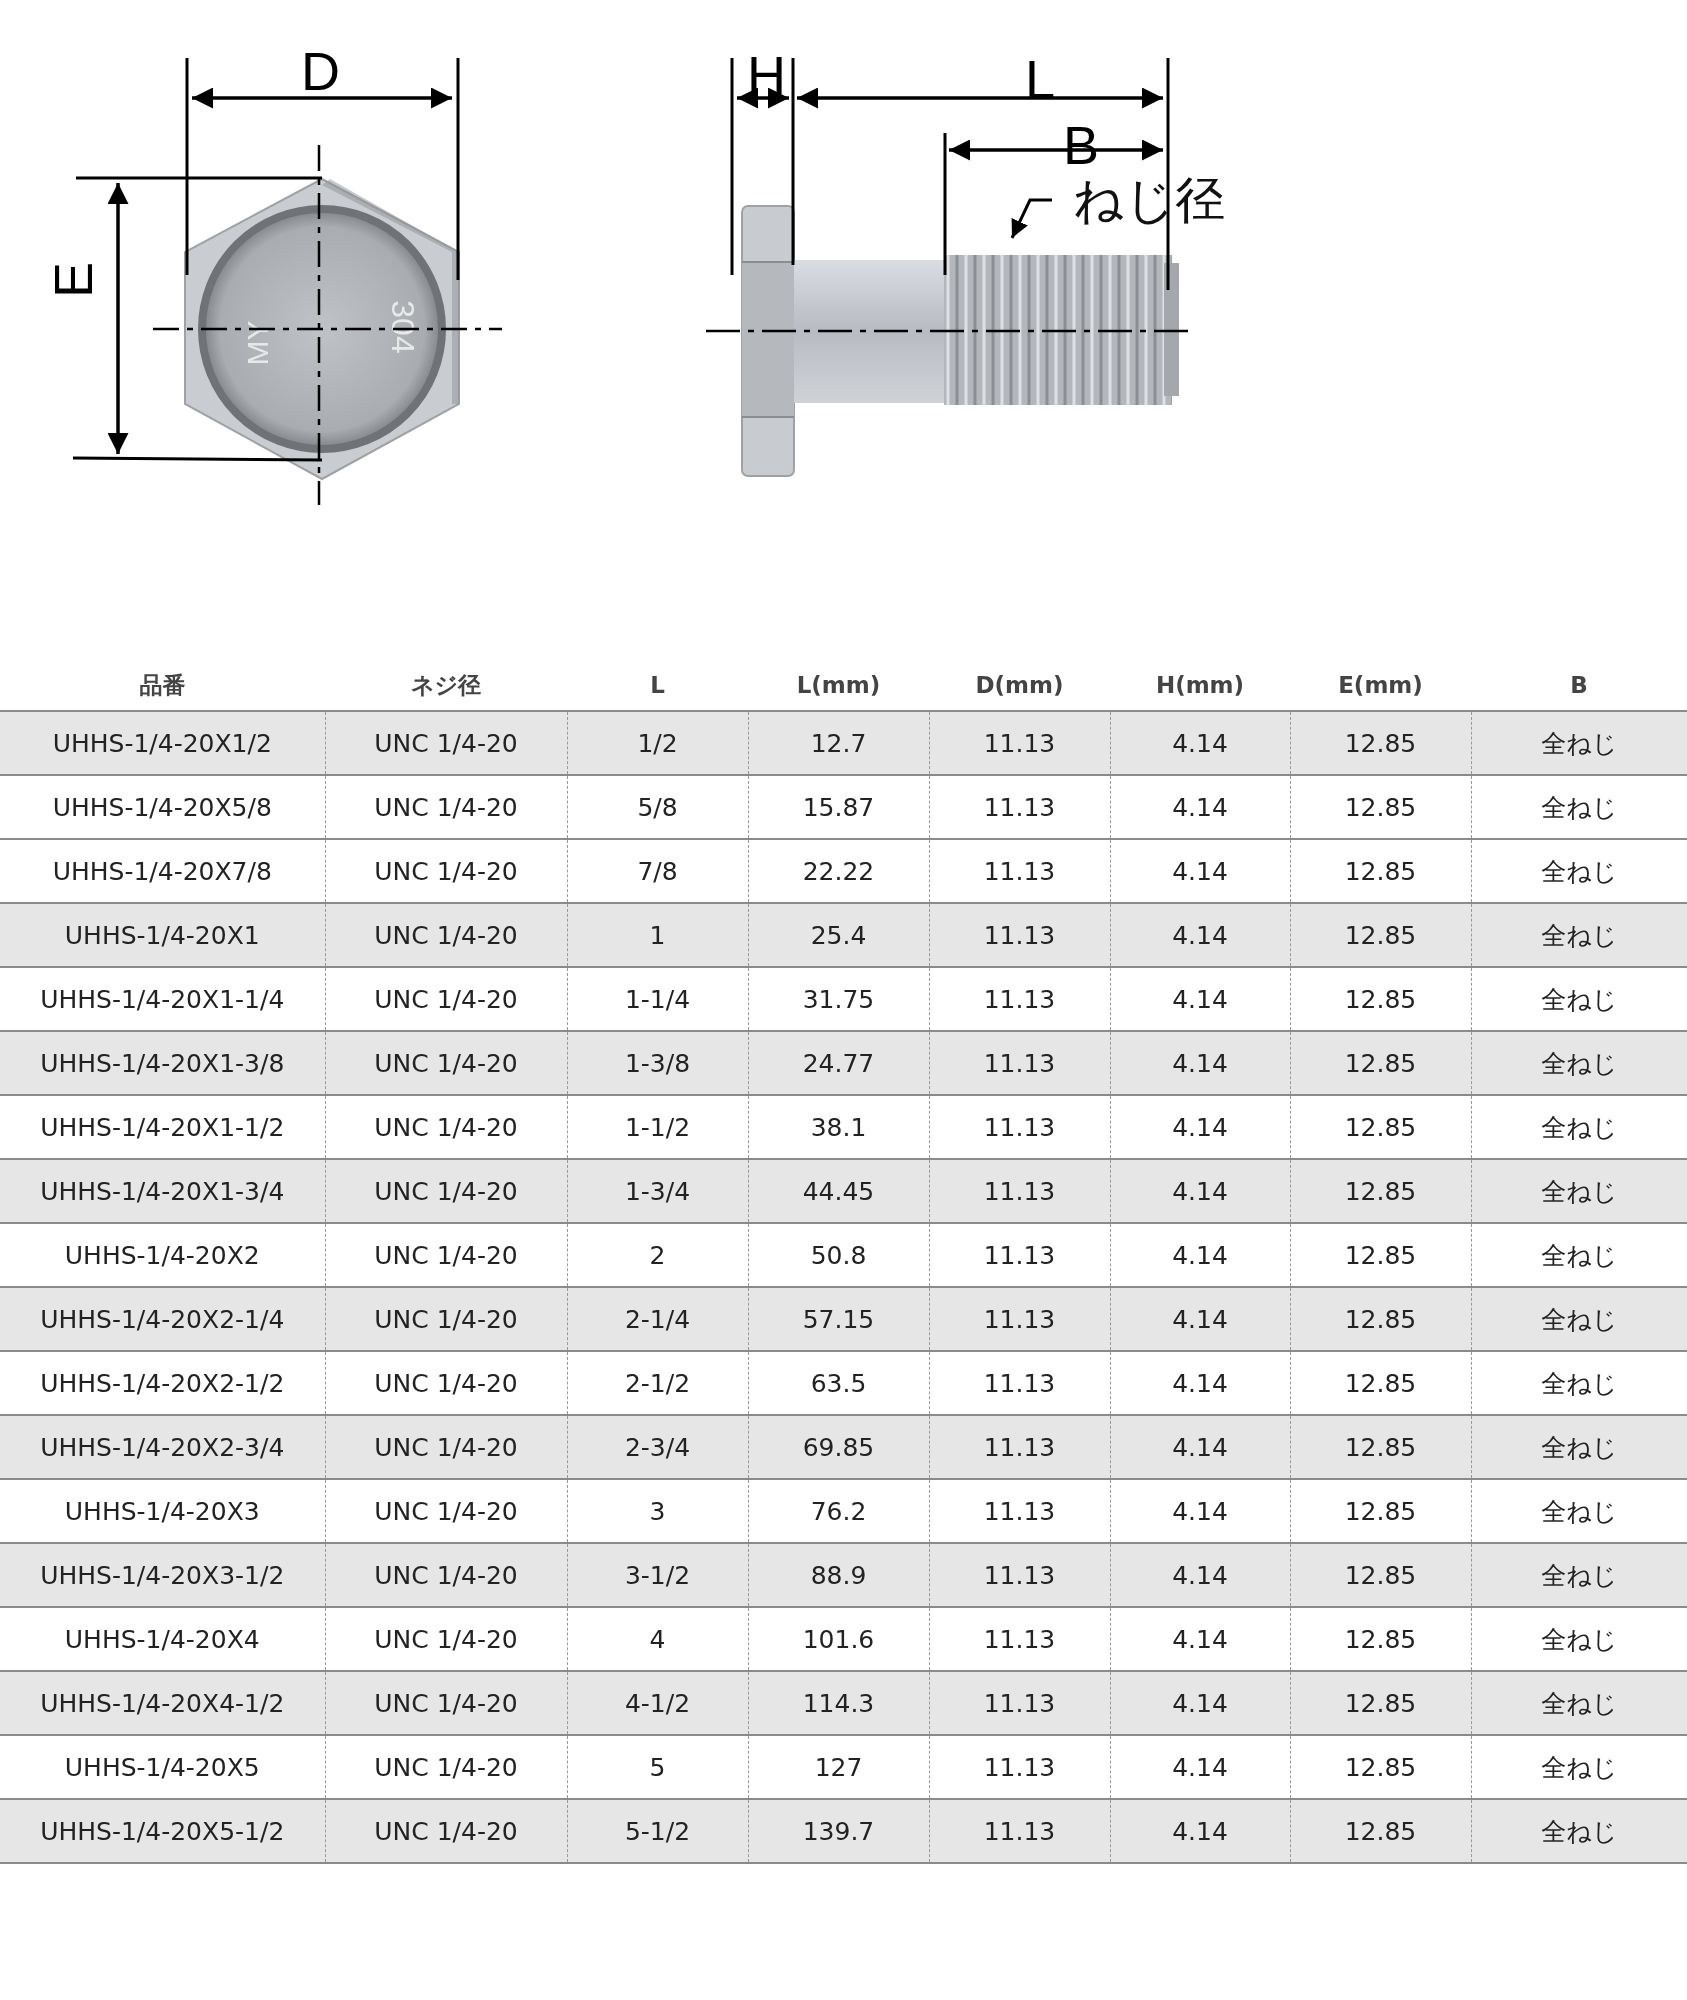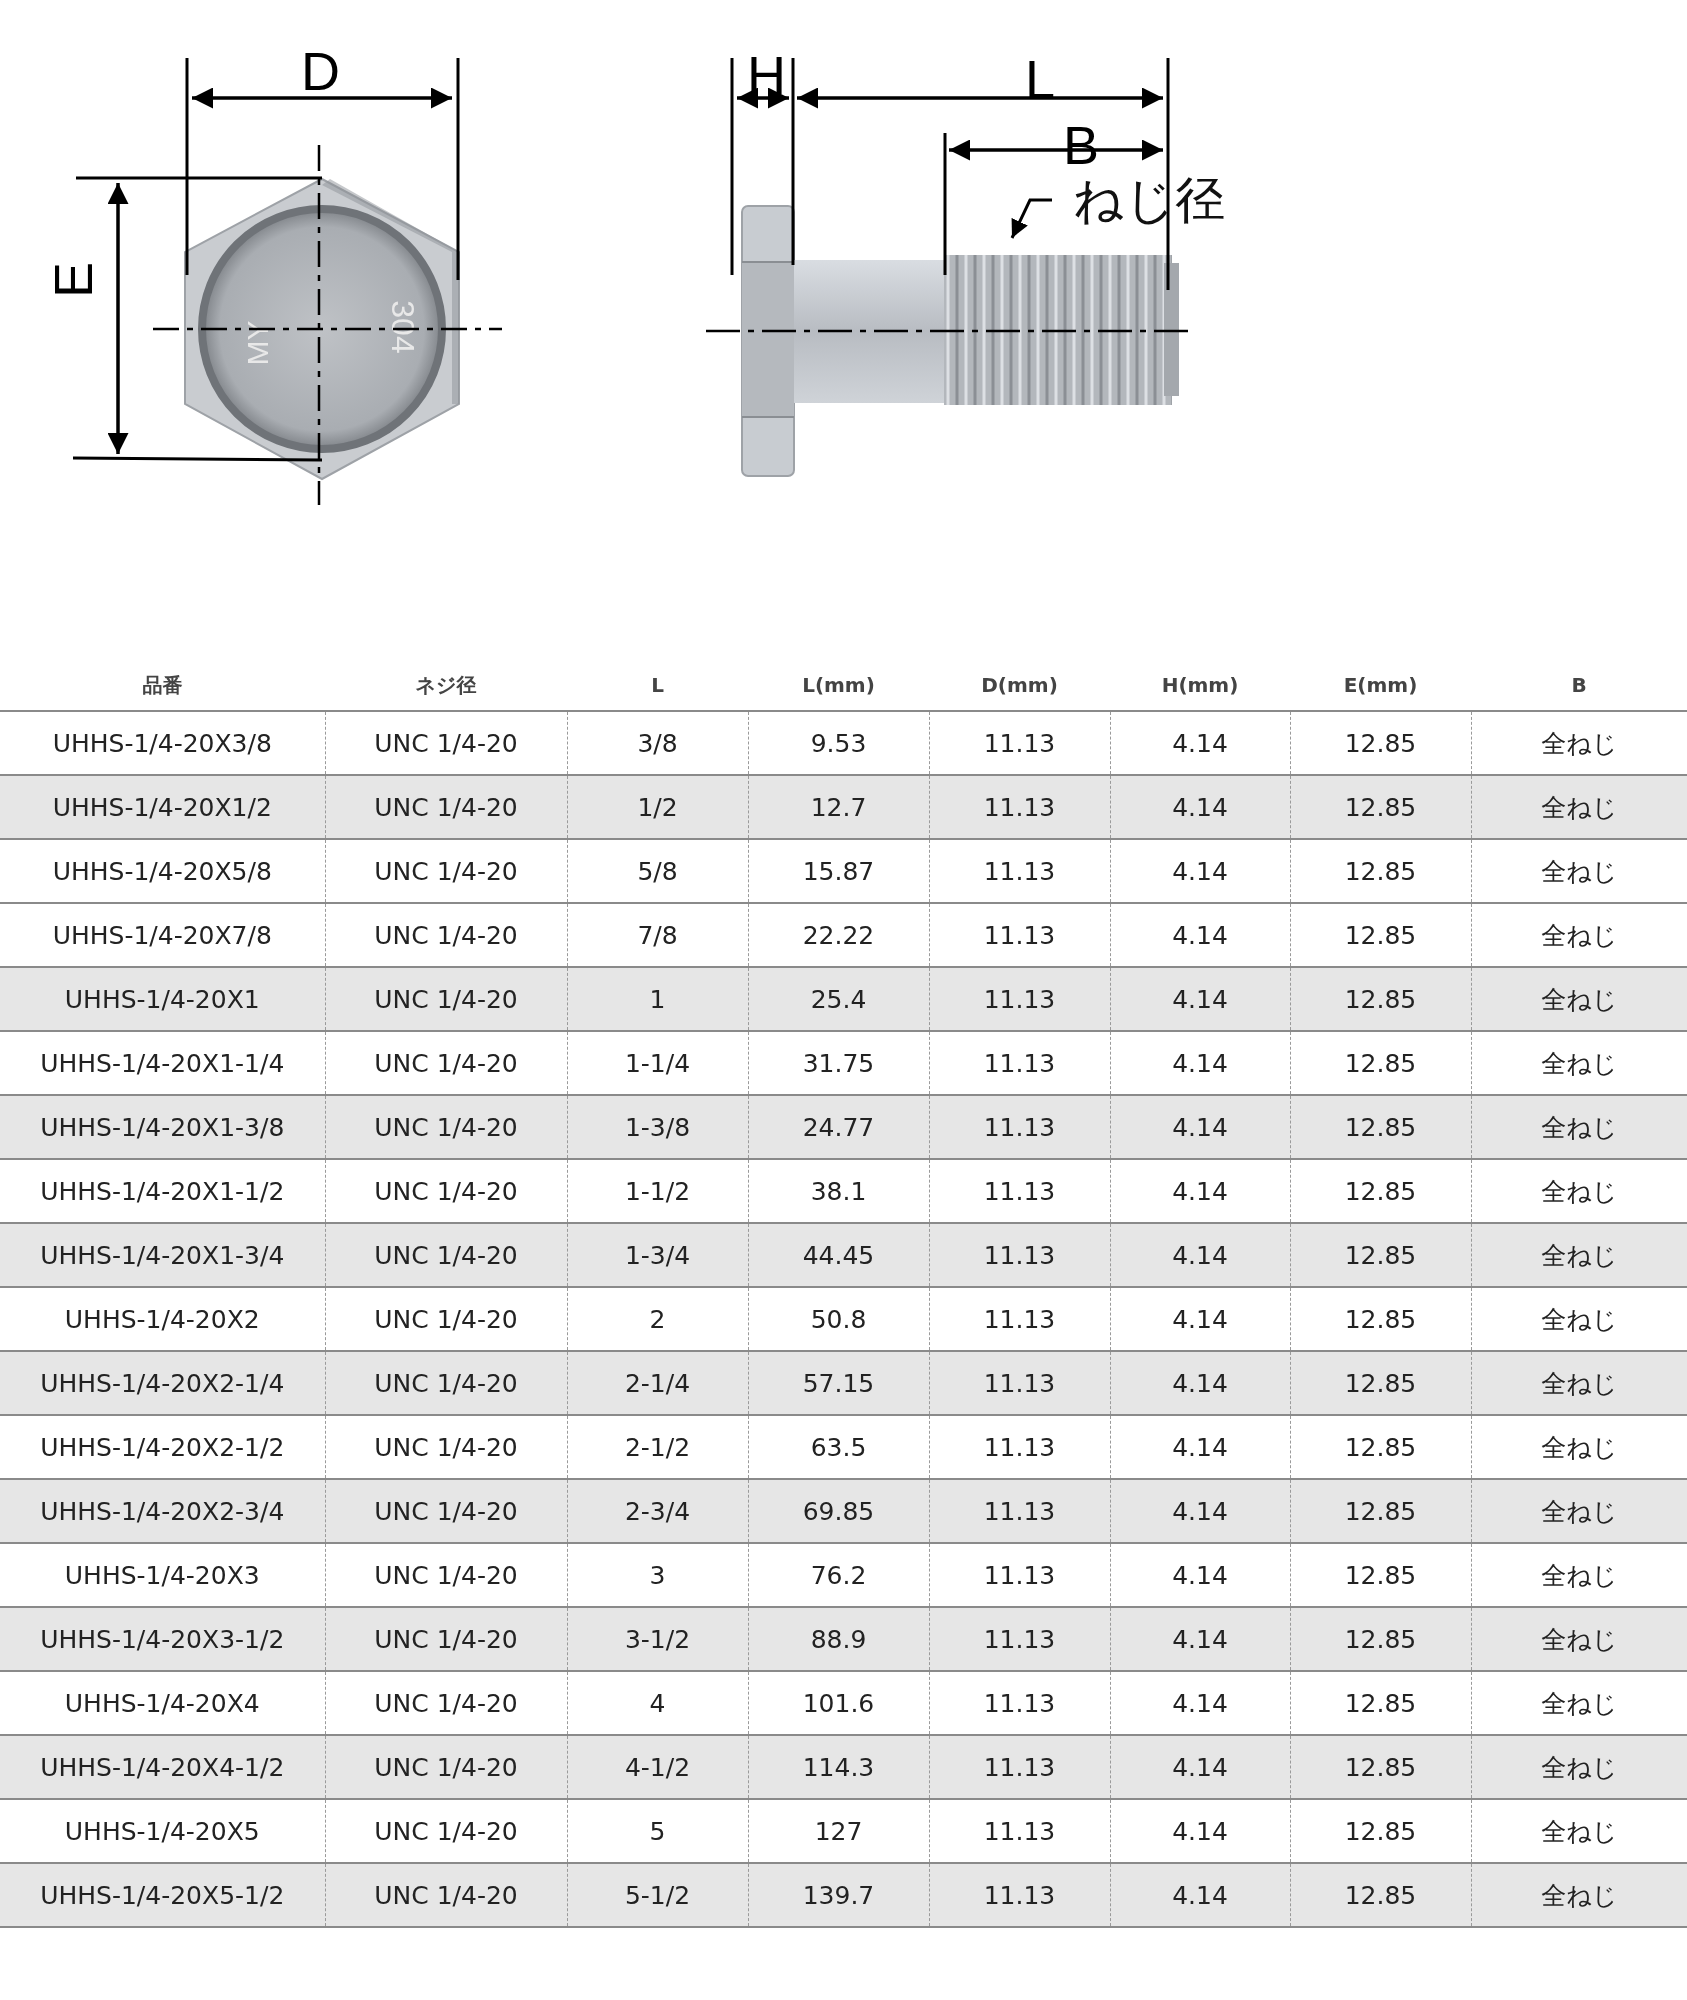--- a/index.html
+++ b/index.html
@@ -2,21 +2,21 @@
 <html><head>
   <meta charset="utf-8">
   <style>
     html, body { margin:0; padding:0; background:#ffffff; }
     body { width:1687px; height:2000px; position:relative; overflow:hidden; font-family:"DejaVu Sans", "Liberation Sans", sans-serif; color:#2a2a2a; }
     .diagram { position:absolute; left:0; top:0; width:1687px; height:640px; }
     .diagram svg { position:absolute; left:0; top:0; }
     .dim-label { position:absolute; font-family:"Liberation Sans", sans-serif; font-size:54px; color:#000; line-height:1; }
     .callout-label { position:absolute; font-family:Liberation Serif, serif; font-size:50px; color:#111; line-height:1; }
     .spec-table { position:absolute; left:0; top:660px; width:1687px; border-collapse:collapse; table-layout:fixed; }
-    .spec-table th { height:50px; font-size:20px; font-weight:bold; color:#444; text-align:center; vertical-align:middle; padding:0; border-bottom:2px solid #8a8a8a; font-family:"DejaVu Sans", sans-serif; }
+    .spec-table th { height:50px; font-size:23px; font-weight:bold; color:#444; text-align:center; vertical-align:middle; padding:0; border-bottom:2px solid #8a8a8a; font-family:"DejaVu Sans", sans-serif; }
     .spec-table td { height:62px; font-size:25px; color:#222; text-align:center; vertical-align:middle; padding:0; border-bottom:2px solid #8a8a8a; border-left:1px dashed #9a9a9a; font-family:"DejaVu Sans", sans-serif; }
     .spec-table td:first-child { border-left:none; }
     .spec-table tr.alt td { background:#e6e6e6; }
   </style>
 </head>
 <body>
 
 <div class="diagram">
   <svg width="1687" height="640" viewBox="0 0 1687 640">
     <defs>
@@ -107,30 +107,20 @@
       <th>ネジ径</th>
       <th>L</th>
       <th>L(mm)</th>
       <th>D(mm)</th>
       <th>H(mm)</th>
       <th>E(mm)</th>
       <th>B</th>
     </tr>
   </thead>
   <tbody id="table-body">
-      <tr>
-        <td>UHHS-1/4-20X3/8</td>
-        <td>UNC 1/4-20</td>
-        <td>3/8</td>
-        <td>9.53</td>
-        <td>11.13</td>
-        <td>4.14</td>
-        <td>12.85</td>
-        <td>全ねじ</td>
-      </tr>
       <tr class="alt">
         <td>UHHS-1/4-20X1/2</td>
         <td>UNC 1/4-20</td>
         <td>1/2</td>
         <td>12.7</td>
         <td>11.13</td>
         <td>4.14</td>
         <td>12.85</td>
         <td>全ねじ</td>
       </tr>

